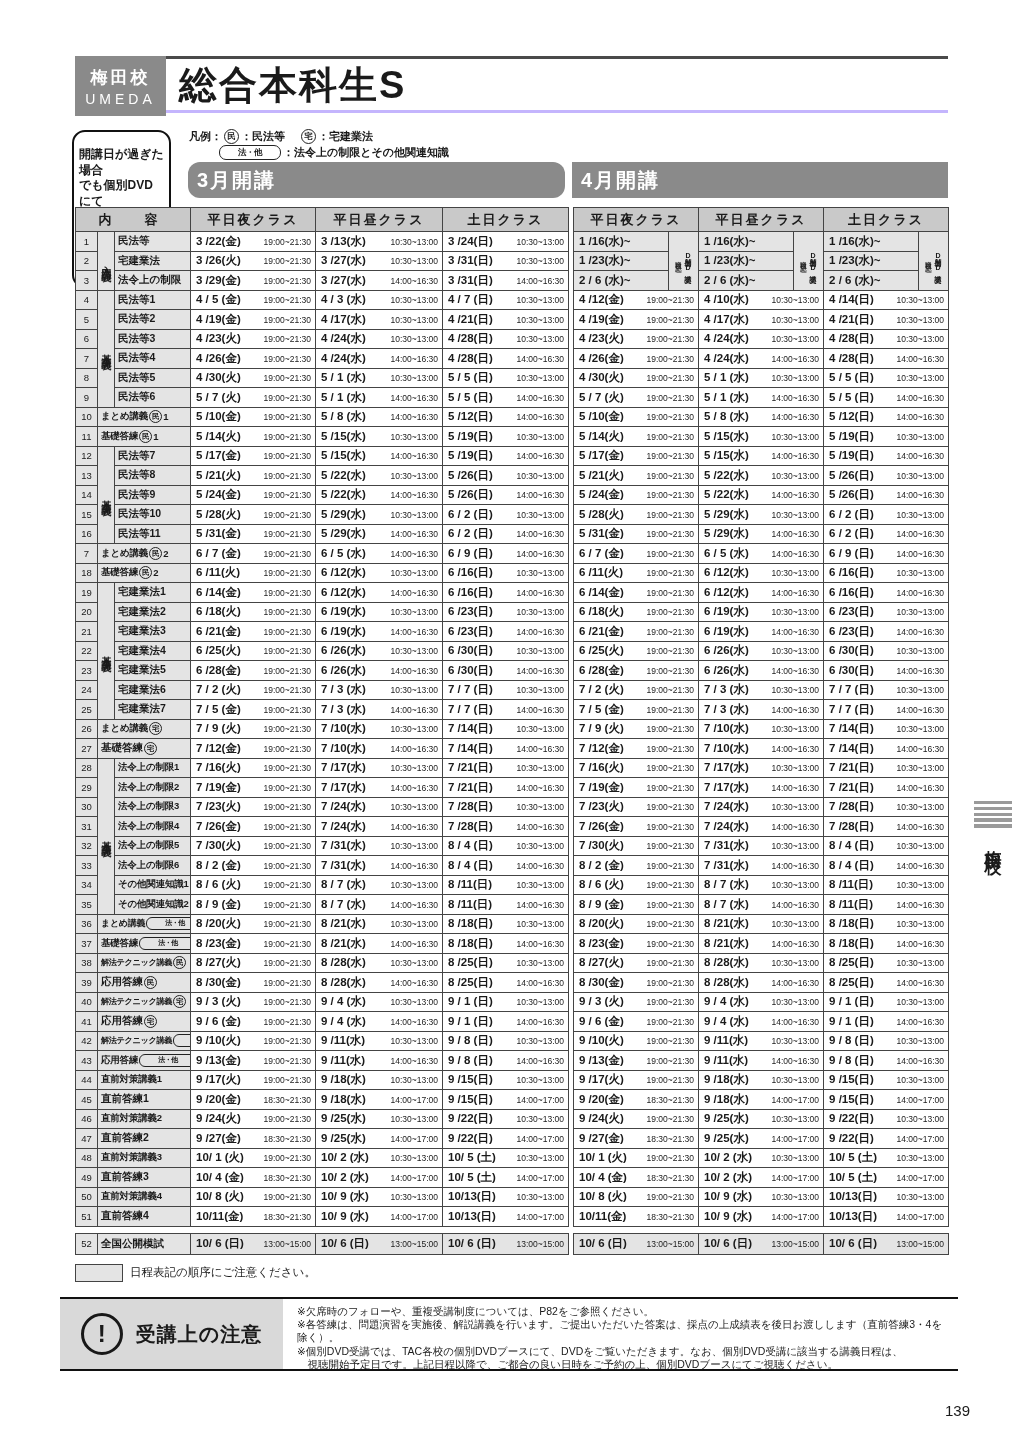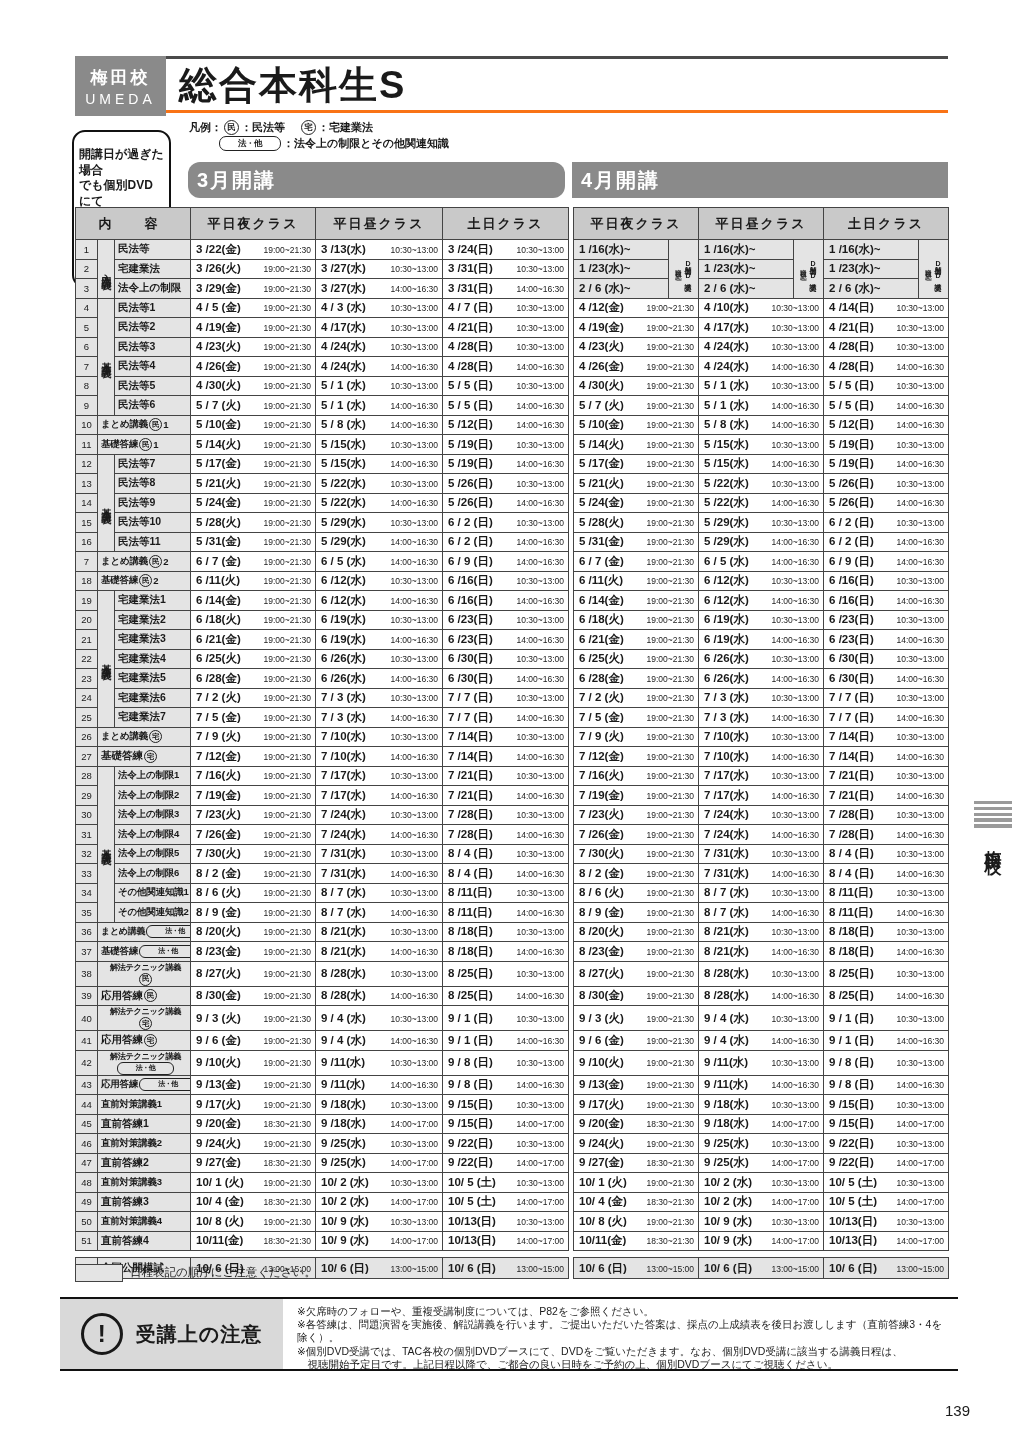--- a/index.html
+++ b/index.html
@@ -1,60 +1,60 @@
 <!DOCTYPE html>
 <html style="--banner: #8a8a8a; --headerbg: #c9c9c9; --labelbg: #e4e4e4; --border: #444444;"><head>
 <meta charset="utf-8">
 <style>
   html,body{margin:0;padding:0;background:#fff;}
   .page{position:relative;width:1018px;height:1440px;background:#fff;overflow:hidden;
         font-family:"Liberation Sans","DejaVu Sans",sans-serif;color:#1a1a1a;}
   
   .title-strip{position:absolute;left:75px;top:56px;width:873px;height:57px;box-sizing:border-box;
-        border-top:3px solid #4a4a4a;border-bottom:3px solid #f97316;}
+        border-top:3px solid #4a4a4a;border-bottom:3px solid #c4b5fd;}
   .title{position:absolute;left:104px;top:1px;font-size:38px;font-weight:900;letter-spacing:2px;line-height:50px;white-space:nowrap;}
   .school-badge{position:absolute;left:75px;top:56px;width:91px;height:60px;background:var(--banner);
         display:flex;flex-direction:column;align-items:center;justify-content:center;color:#fff;z-index:2;}
   .school-name{font-size:17px;font-weight:800;letter-spacing:3px;}
   .school-roman{font-size:14px;letter-spacing:4px;margin-top:2px;}
   .side-note{position:absolute;left:72px;top:130px;width:99px;box-sizing:border-box;border:2.5px solid #111;
         border-radius:13px;padding:15px 5px;font-size:12px;font-weight:700;line-height:15.5px;white-space:pre-line;}
-  .legend{position:absolute;left:189px;top:119px;font-size:11px;font-weight:600;line-height:16px;}
+  .legend{position:absolute;left:189px;top:128px;font-size:11px;font-weight:600;line-height:16px;}
   .lg-line{display:flex;align-items:center;white-space:nowrap;}
   .lg-line.ind{margin-left:28px;}
   .banner{position:absolute;top:162px;height:36px;background:var(--banner);color:#fff;
         font-size:20px;font-weight:800;line-height:36px;padding-left:9px;letter-spacing:2px;box-sizing:border-box;}
   .b3{left:188px;width:377px;border-radius:12px;}
   .b4{left:572px;width:376px;}
   
   .circ{display:inline-flex;justify-content:center;align-items:center;width:11px;height:11px;
         border:1px solid #222;border-radius:50%;font-size:7.5px;font-weight:700;flex:none;margin:0 1px;line-height:1;}
   .stad{display:inline-block;height:11px;line-height:10px;padding:0 18px;border:1px solid #222;border-radius:6px;
         font-size:7px;font-weight:700;letter-spacing:-0.5px;white-space:nowrap;flex:none;margin:0 1px;}
   .legend .circ{width:13px;height:13px;font-size:8.5px;margin:0 2px;}
   .legend .stad{height:13px;line-height:12px;font-size:8.5px;border-radius:7px;margin:0 2px;}
   
   table.sched{position:absolute;left:75px;top:207px;width:873px;border-collapse:collapse;table-layout:fixed;}
   .sched th,.sched td{border:1px solid var(--border);padding:0;vertical-align:middle;overflow:hidden;}
-  .sched thead tr{height:32px;margin-top:23px;}
+  .sched thead tr{height:24px;margin-top:23px;}
   .sched tbody tr{height:19.5px;}
   .sched tbody tr.mockrow{height:21px;}
   .sched tbody tr.spacer-row{height:7px;}
   .spacer-row td{border:none;background:#fff;}
   th.hcont,th.hcls{background:var(--headerbg);font-size:13px;font-weight:700;letter-spacing:2px;text-align:center;}
   th.hcont{letter-spacing:10px;}
   td.num{background:var(--labelbg);text-align:center;font-size:9.5px;}
   td.grp{background:var(--labelbg);text-align:center;}
   td.grp .vtext{writing-mode:vertical-rl;text-orientation:upright;font-size:10px;font-weight:700;letter-spacing:2px;}
   td.nm{background:var(--labelbg);}
   td.nm .nmw{display:flex;align-items:center;padding-left:3px;white-space:nowrap;}
   .f1{font-size:10.5px;font-weight:700;}
   .f2{font-size:9.5px;font-weight:700;letter-spacing:-0.2px;}
   .f3{font-size:9px;font-weight:700;letter-spacing:-0.3px;}
-  .f4{font-size:8.2px;font-weight:700;letter-spacing:-0.4px;flex-direction:column;}
+  .f4{font-size:8.2px;font-weight:700;letter-spacing:-0.4px;}
   td.sc{background:#fff;}
   td.sc .scw{display:flex;justify-content:space-between;align-items:center;padding:0 4px 0 5px;white-space:nowrap;}
   td.sc .d{font-size:11.5px;font-weight:700;}
   td.sc .t{font-size:8.5px;font-weight:400;padding-top:1px;}
   td.shade{background:var(--labelbg);}
   th.gapcol,td.gapcol{border-top:none;border-bottom:none;background:#fff;}
   td.dvdnote{background:var(--labelbg);writing-mode:vertical-rl;text-orientation:upright;
         text-align:center;line-height:9px;letter-spacing:-1px;padding:1px;}
   td.dvdnote span{display:block;}
   td.dvdnote .v1{font-size:7px;font-weight:700;}

